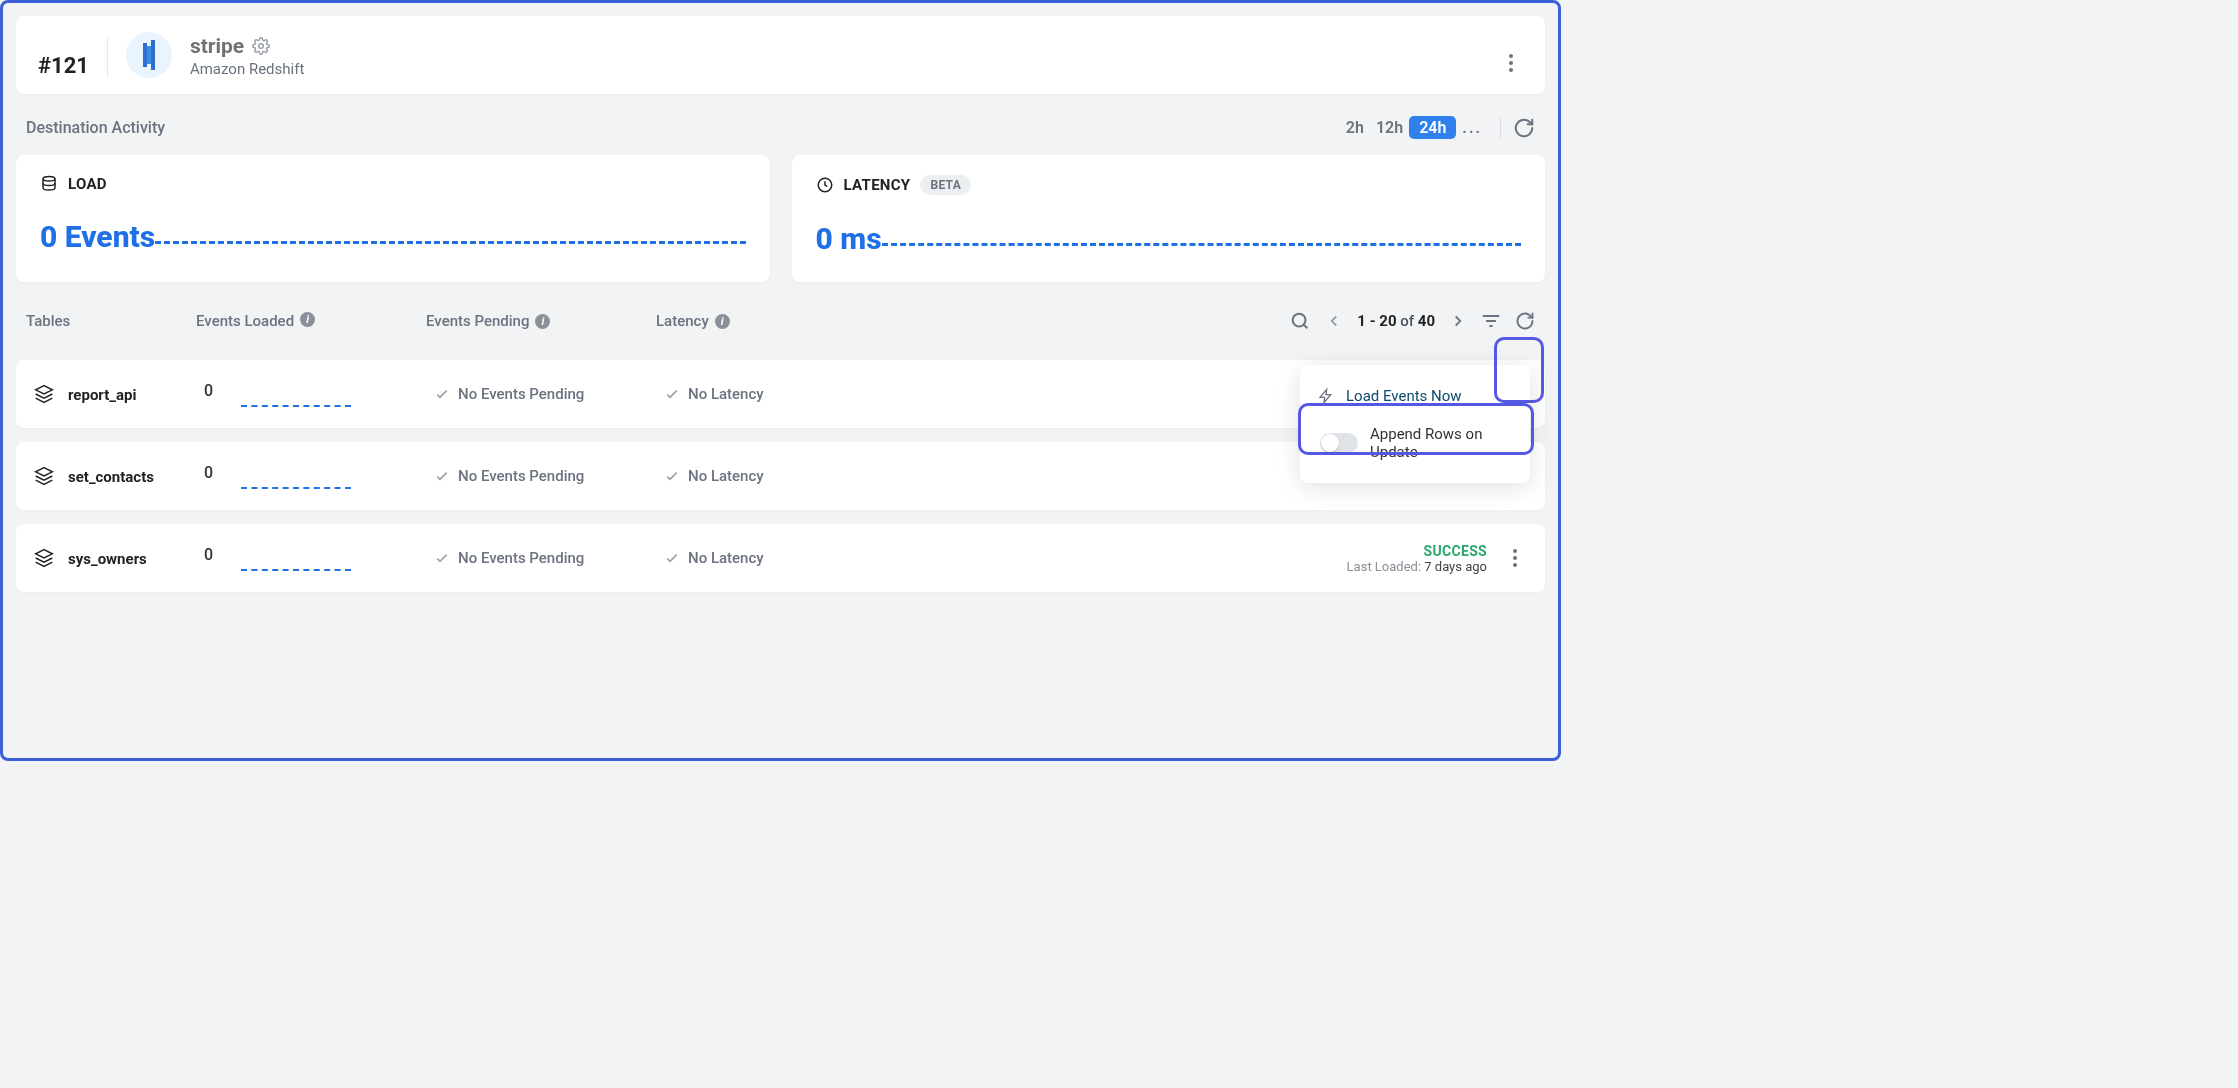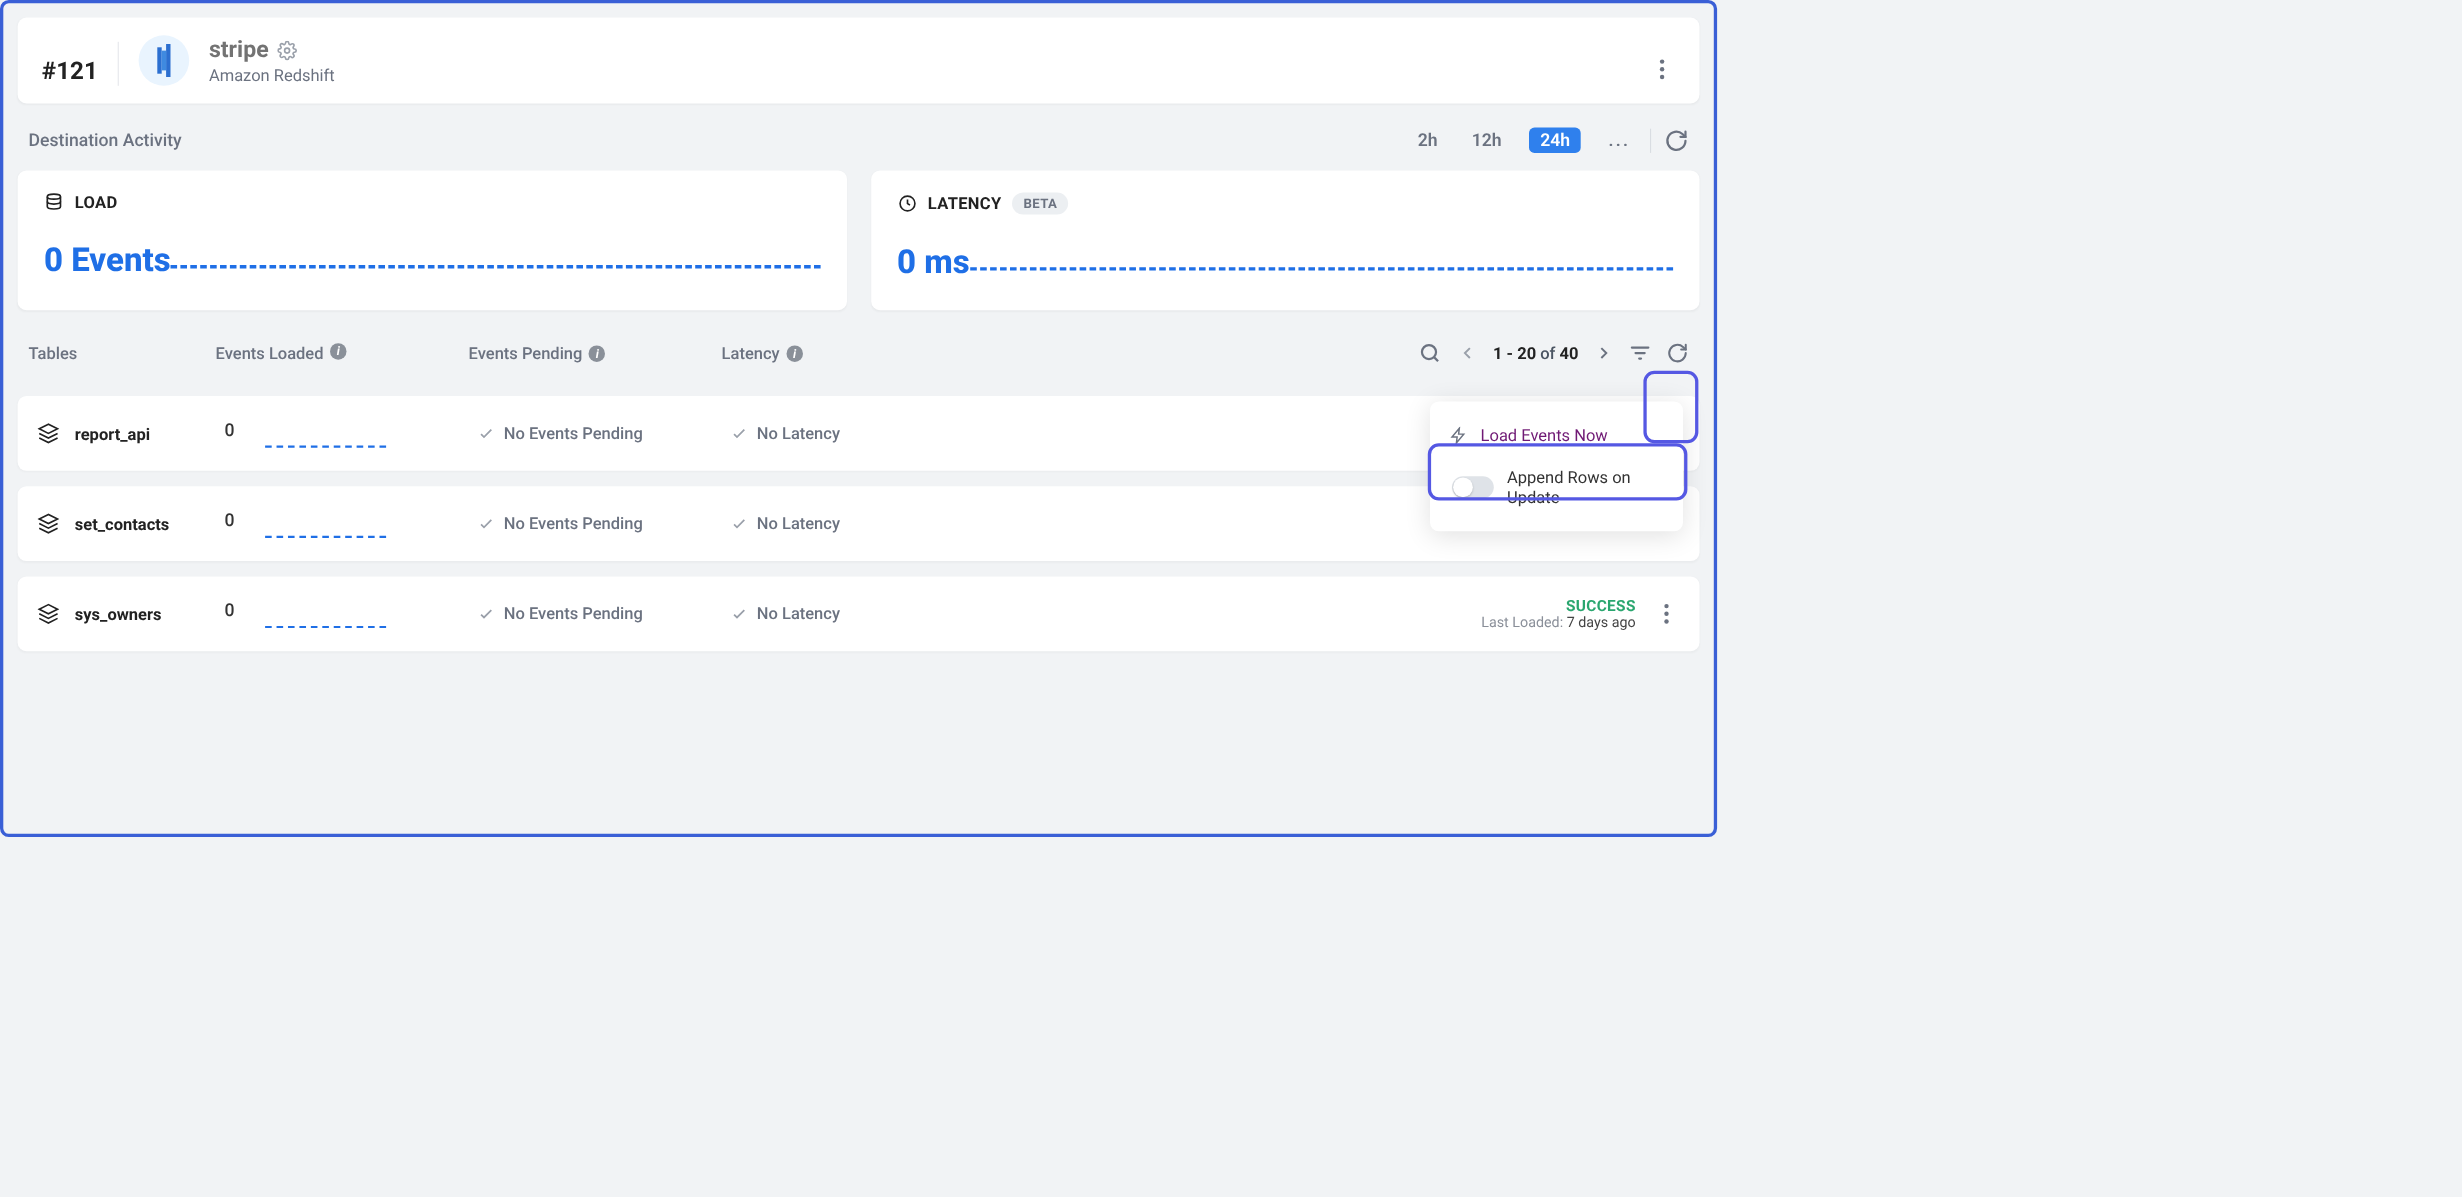--- a/index.html
+++ b/index.html
@@ -47,21 +47,21 @@
   .loads-line .bold { font-weight:700; color:#222; }
   .loads-line .change { color:#1f6fe6; font-weight:600; margin-left:6px; cursor:pointer; }
   .kebab { width:24px; display:flex; flex-direction:column; align-items:center; gap:3px; cursor:pointer; padding:6px 2px;}
   .kebab span { width:4px; height:4px; background:#6b7280; border-radius:50%; }
 
   
   .activity-bar {
     display:flex; align-items:center; padding:22px 10px 10px 10px;
   }
   .activity-title { font-size:16px; color:#6b7280; font-weight:500; }
-  .range-group { display:flex; align-items:center; gap:19px; font-size:16px; color:#6b7280; font-weight:600; }
+  .range-group { display:flex; align-items:center; gap:0; font-size:16px; color:#6b7280; font-weight:600; }
   .range-item { cursor:pointer; padding:2px 6px; }
   .range-active { background:#2f80ed; color:#fff; border-radius:5px; padding:2px 10px; }
   .range-dots { letter-spacing:2px; }
   .vdiv-sm { width:1px; height:22px; background:#d9dde2; margin:0 12px; }
   .refresh-icon { cursor:pointer; color:#6b7280; }
 
   
   .cards-row { display:flex; gap:22px; margin-top:6px; }
   .metric-card {
     flex:1; background:#fff; border-radius:8px; padding:20px 24px 26px 24px;
@@ -111,21 +111,21 @@
   .check { color:#9aa0aa; }
 
   
   .popover {
     position:absolute; right:28px; top:362px; width:230px;
     background:#fff; border-radius:8px; box-shadow:0 4px 24px rgba(0,0,0,0.12);
     padding:12px 0 14px 0; z-index:50;
   }
   .popover-item {
     display:flex; align-items:center; gap:12px; padding:10px 18px;
-    font-size:15px; color:#701a75; cursor:pointer;
+    font-size:15px; color:#0c4a6e; cursor:pointer;
   }
   .popover-toggle-item {
     display:flex; align-items:center; gap:12px; padding:8px 14px; margin:2px 6px 0 6px;
     font-size:15px; color:#333;
   }
   .toggle {
     width:38px; height:20px; background:#dfe3e8; border-radius:10px; position:relative; cursor:pointer;
     flex-shrink:0;
   }
   .toggle .knob {

